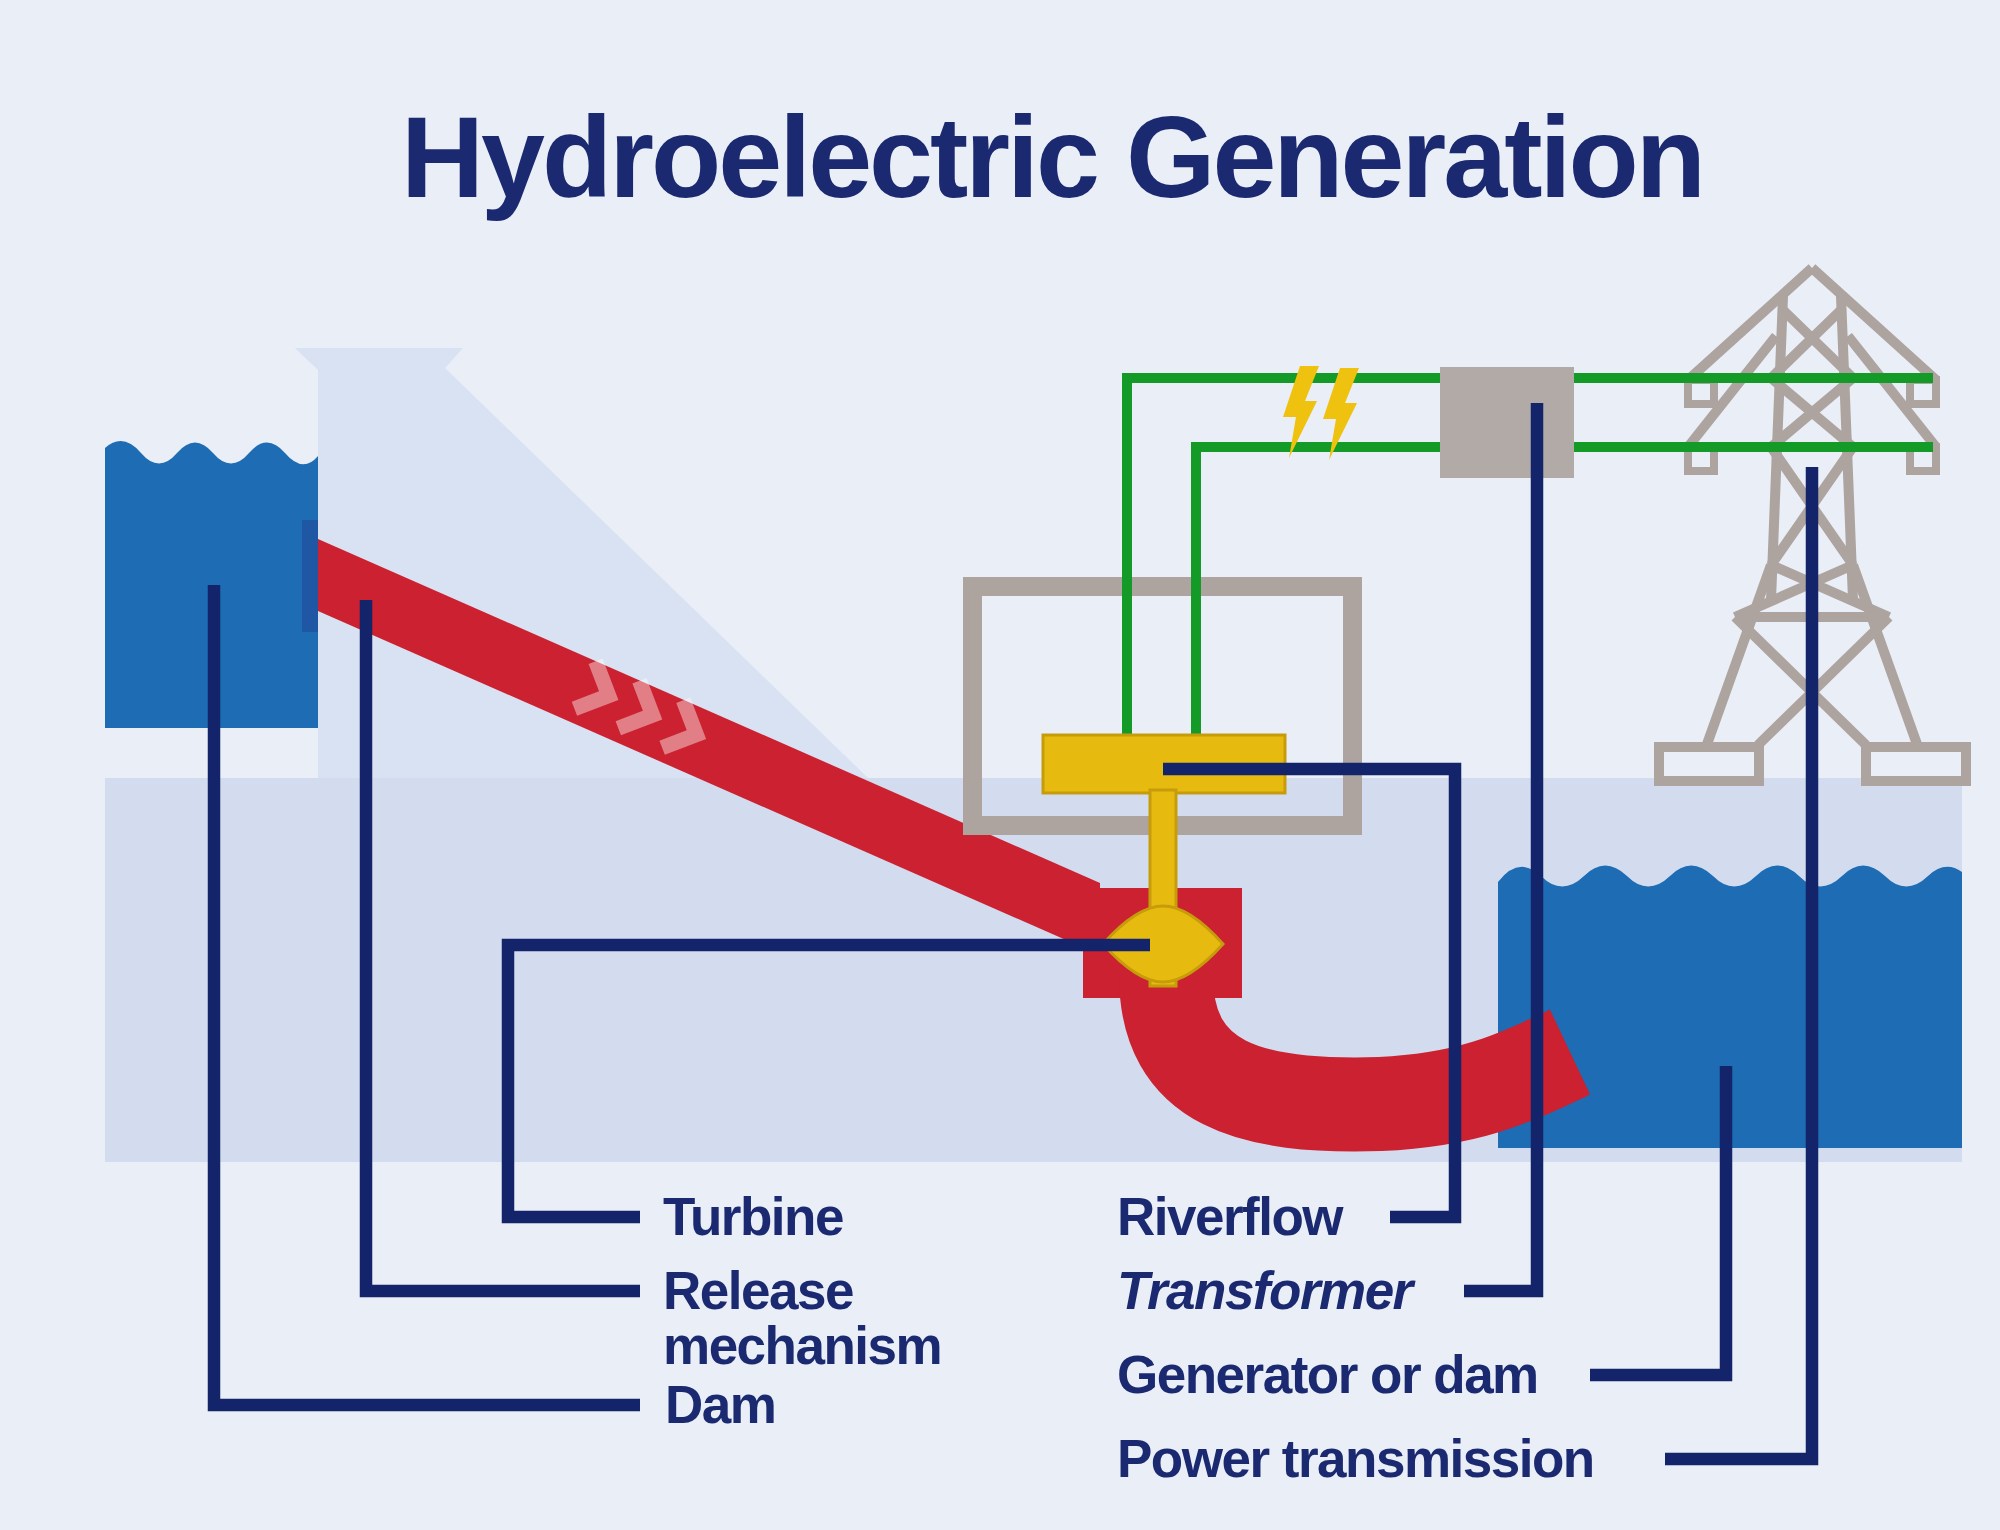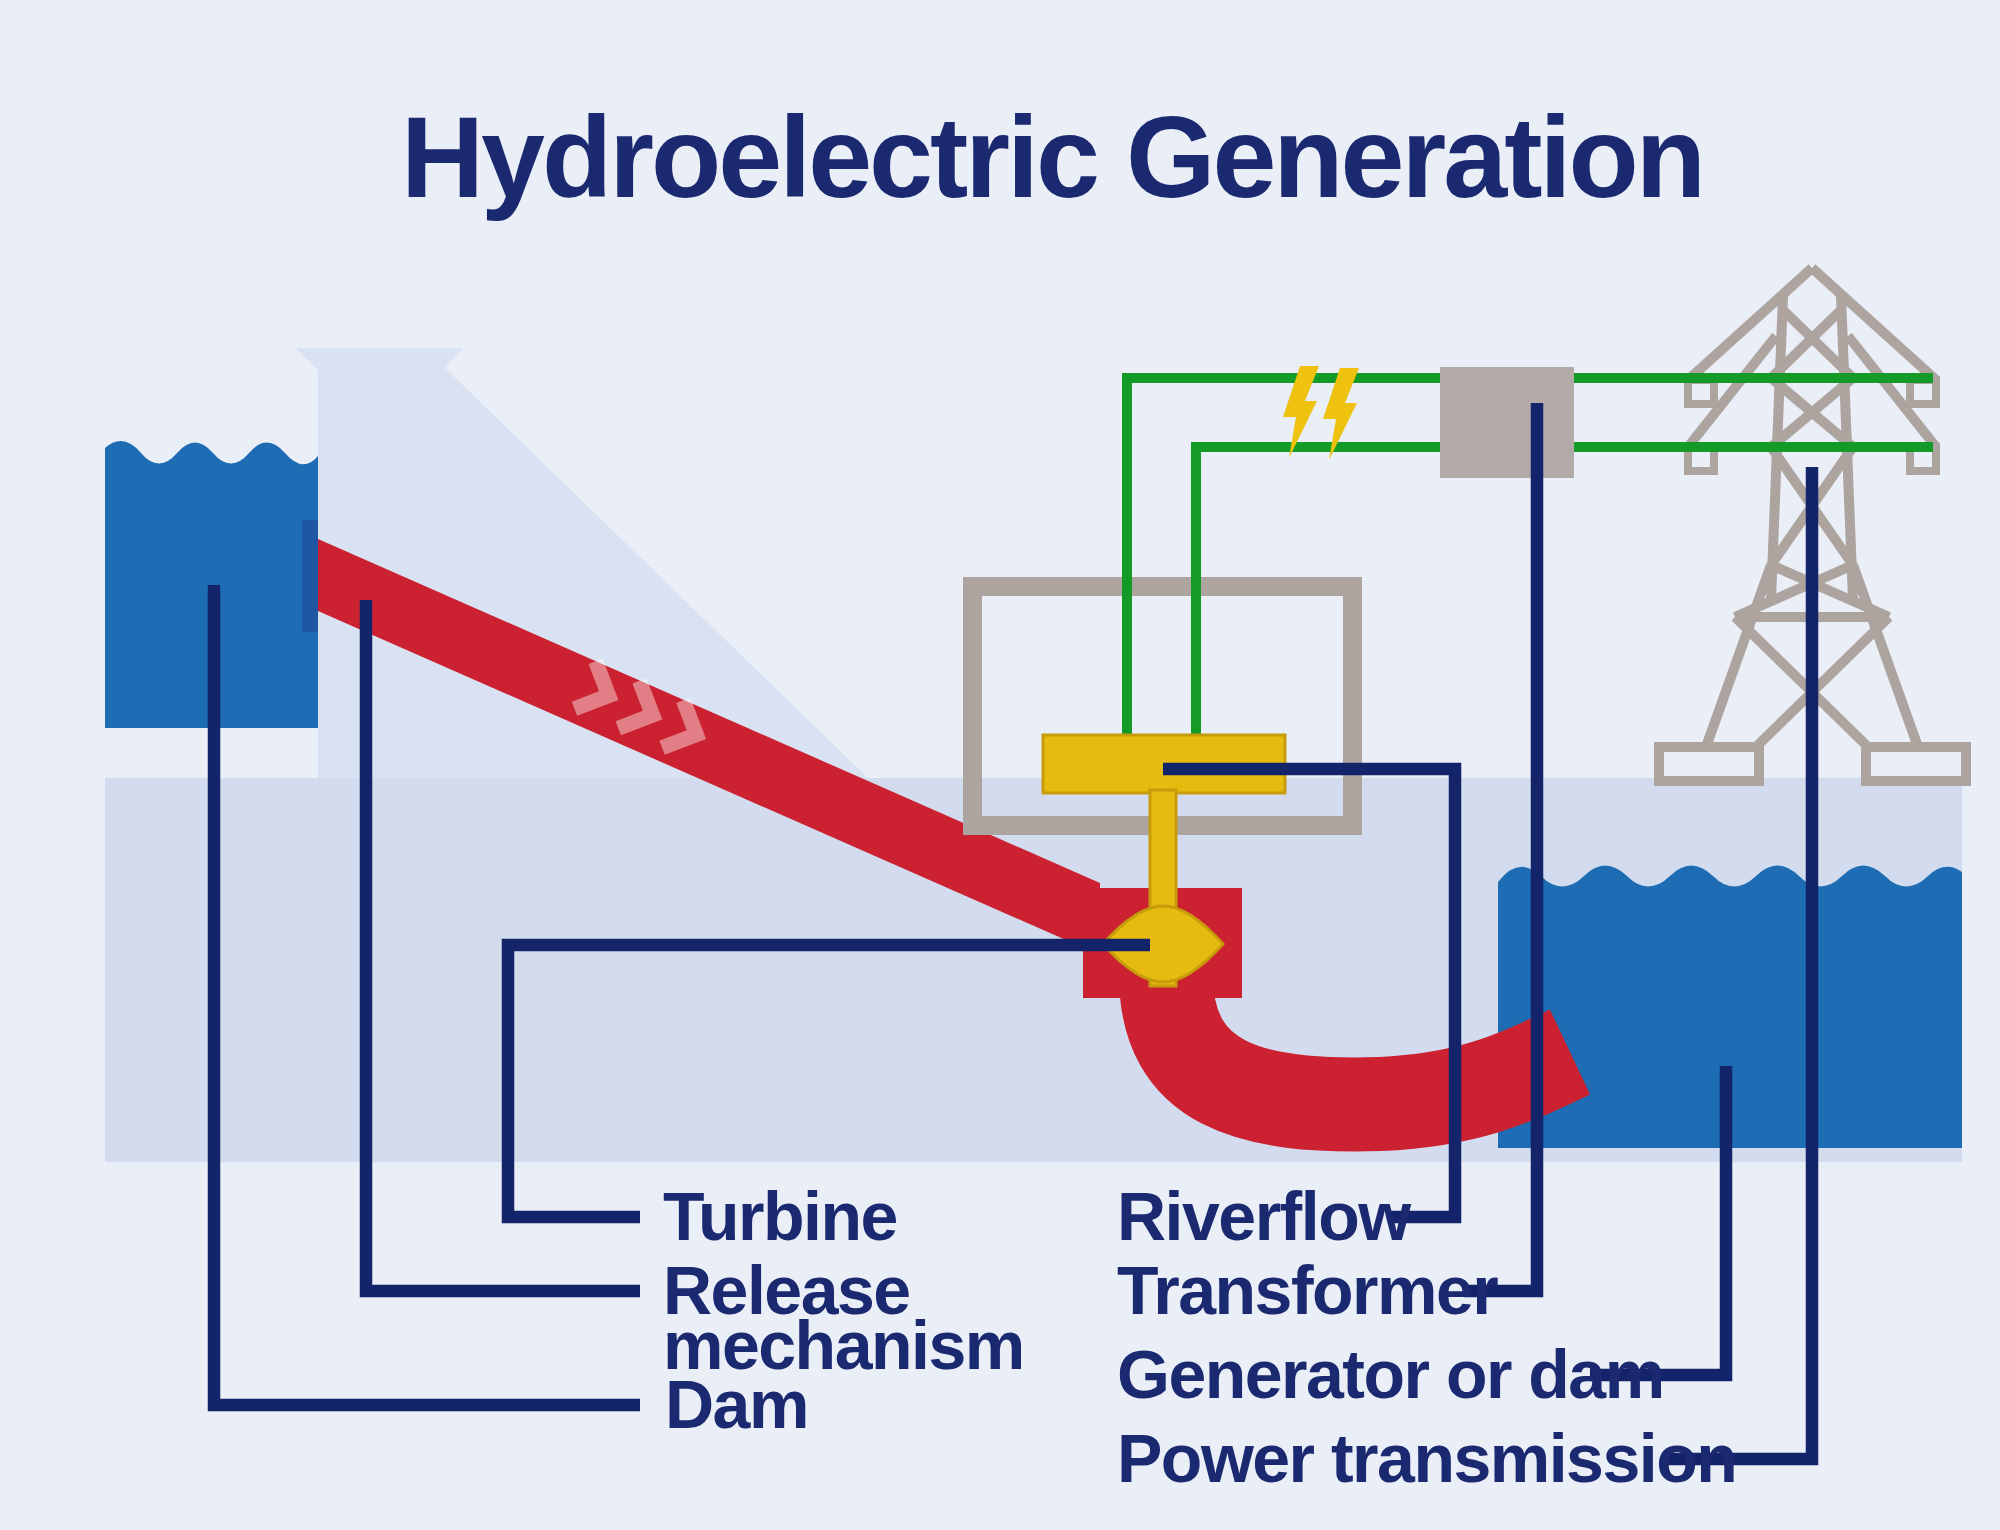--- a/index.html
+++ b/index.html
@@ -3,27 +3,27 @@
 <meta charset="utf-8">
 <style>
   html,body{margin:0;padding:0;}
   body{width:2000px;height:1530px;overflow:hidden;background:var(--page-bg,#e9eef7);
        font-family:"Liberation Sans", sans-serif;}
   .stage{position:relative;width:2000px;height:1530px;padding-left:22px;}
   svg{position:absolute;left:0;top:0;}
   .title{position:absolute;left:52px;top:100px;width:2000px;height:120px;
          text-align:center;font-size:115px;line-height:115px;font-weight:bold;
          letter-spacing:-3px;color:var(--text-navy,#1b2a70);white-space:nowrap;}
-  .lbl{position:absolute;font-size:68px;line-height:55px;font-weight:bold;
+  .lbl{position:absolute;font-size:53px;line-height:55px;font-weight:bold;
        letter-spacing:-1.5px;color:var(--text-navy,#1b2a70);white-space:pre-line;}
   .lbl-turbine{left:663px;top:1189px;}
   .lbl-release{left:663px;top:1263px;}
   .lbl-dam{left:665px;top:1377px;}
   .lbl-generator{left:1117px;top:1189px;}
-  .lbl-transformer{left:1117px;top:1263px;}
+  .lbl-transformer{left:1117px;top:1263px;font-style:italic;}
   .lbl-riverflow{left:1117px;top:1347px;}
   .lbl-power{left:1117px;top:1431px;}
 
   .ground{fill:var(--ground,#d2dcee);}
   .damfill{fill:var(--dam-structure,#d9e2f2);}
   .water{fill:var(--water-blue,#1e6cb4);}
   .slot{fill:var(--intake-slot-blue,#1f57a5);}
   .red{fill:var(--pipe-red,#cb2130);}
   .redstroke{stroke:var(--pipe-red,#cb2130);fill:none;}
   .yellow{fill:var(--machine-yellow,#e7ba10);stroke:var(--machine-yellow-border,#c79c0a);stroke-width:3;}

